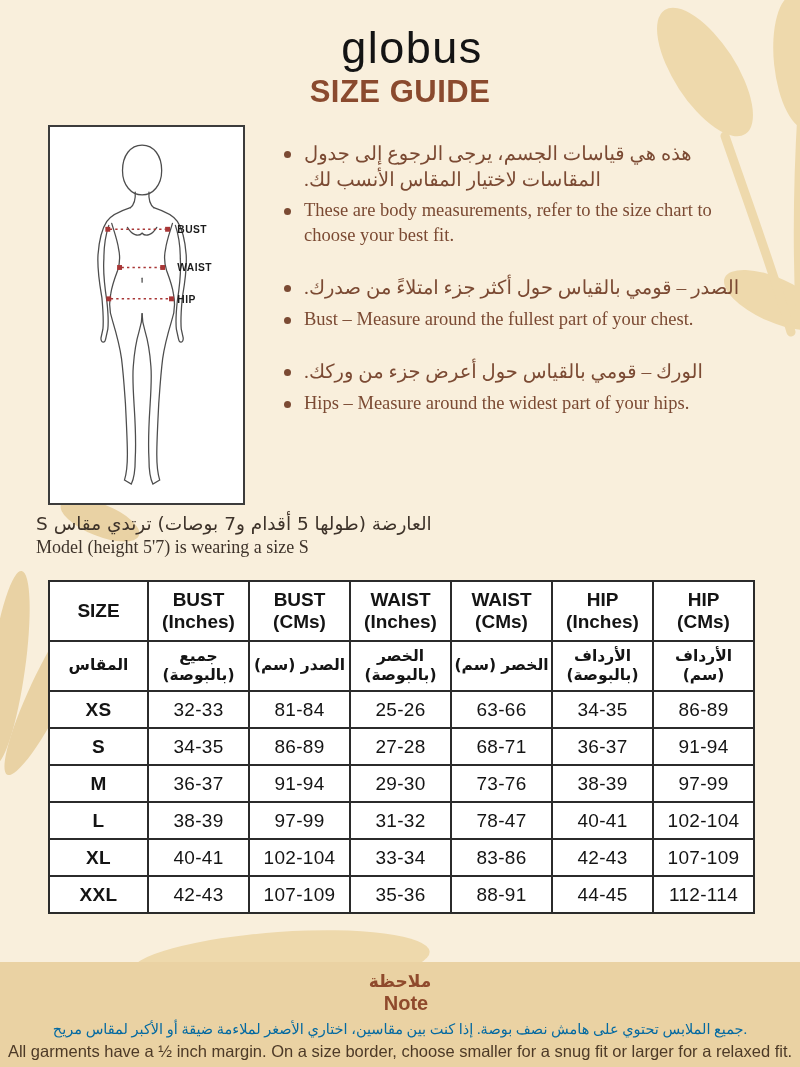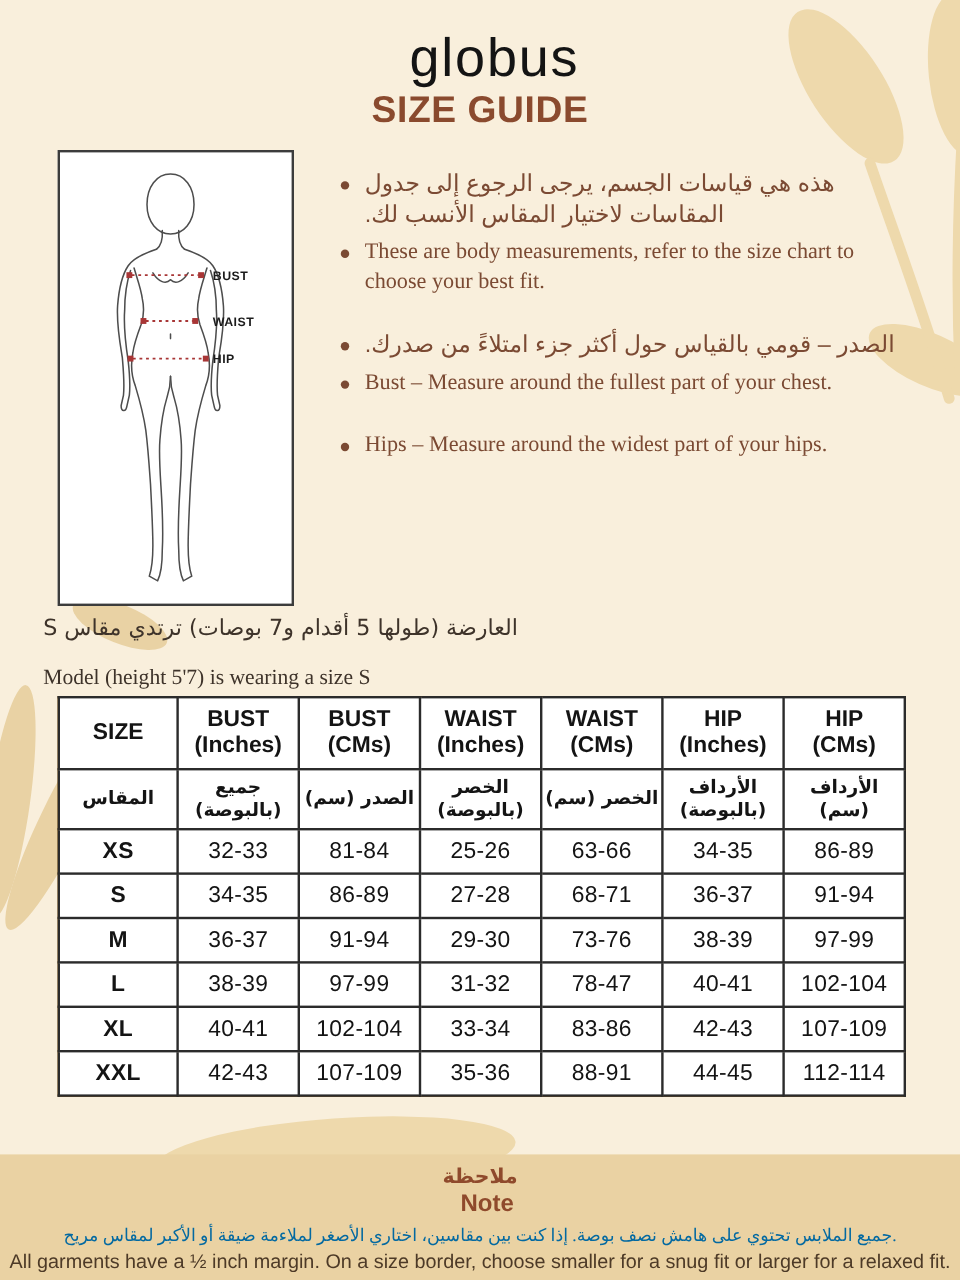--- a/index.html
+++ b/index.html
@@ -36,28 +36,28 @@
   .m-sq { fill:#a83636; }
   .m-label { font-size:10.5px; font-weight:700; fill:#1c1c1c; letter-spacing:0.4px;
     font-family:"Liberation Sans",sans-serif; }
 
   .bullets { position:absolute; left:284px; top:141px; width:472px; z-index:1; }
   .b-group { margin-bottom:28px; }
   .b-item { display:flex; align-items:flex-start; margin-bottom:6px; }
   .b-dot { width:7px; height:7px; border-radius:50%; background:#7b4a33;
     margin:10px 13px 0 0; flex:none; }
   .b-ar { font-size:19.5px; line-height:1.32; color:#7b4a33;
-    direction:rtl; text-align:left; font-family:Liberation Sans, sans-serif; }
+    direction:rtl; text-align:left; font-family:Liberation Serif, serif; }
   .b-en { font-size:18.5px; line-height:1.32; color:#7b4a33;
     font-family:"Liberation Serif","DejaVu Serif",serif; }
 
   .model-info { position:absolute; left:36px; top:513px; z-index:1; color:#3e332a; }
   .model-ar { font-size:18.5px; direction:rtl; text-align:left;
     font-family:"DejaVu Sans",sans-serif; }
-  .model-en { font-size:18px; margin-top:20px;
+  .model-en { font-size:18px; margin-top:3px;
     font-family:"Liberation Serif","DejaVu Serif",serif; }
 
   table.size-table {
     position:absolute; left:48px; top:580px; width:707px; z-index:1;
     border-collapse:collapse; table-layout:fixed; background:#a16207;
   }
   .size-table th, .size-table td {
     border:2px solid #2b2b2b; background:#fff; text-align:center;
     vertical-align:middle; padding:0; color:#141414;
   }
@@ -162,20 +162,24 @@
         <span class="b-ar">الصدر – قومي بالقياس حول أكثر جزء امتلاءً من صدرك.</span>
       </div>
       <div class="b-item">
         <span class="b-dot"></span>
         <span class="b-en">Bust – Measure around the fullest part of your chest.</span>
       </div>
     </div>
     <div class="b-group">
       <div class="b-item">
         <span class="b-dot"></span>
+        <span class="b-ar">الورك – قومي بالقياس حول أعرض جزء من وركك.</span>
+      </div>
+      <div class="b-item">
+        <span class="b-dot"></span>
         <span class="b-en">Hips – Measure around the widest part of your hips.</span>
       </div>
     </div>
   </div>
 
   <div class="model-info">
     <div class="model-ar">العارضة (طولها 5 أقدام و7 بوصات) ترتدي مقاس S</div>
     <div class="model-en">Model (height 5'7) is wearing a size S</div>
   </div>
 

